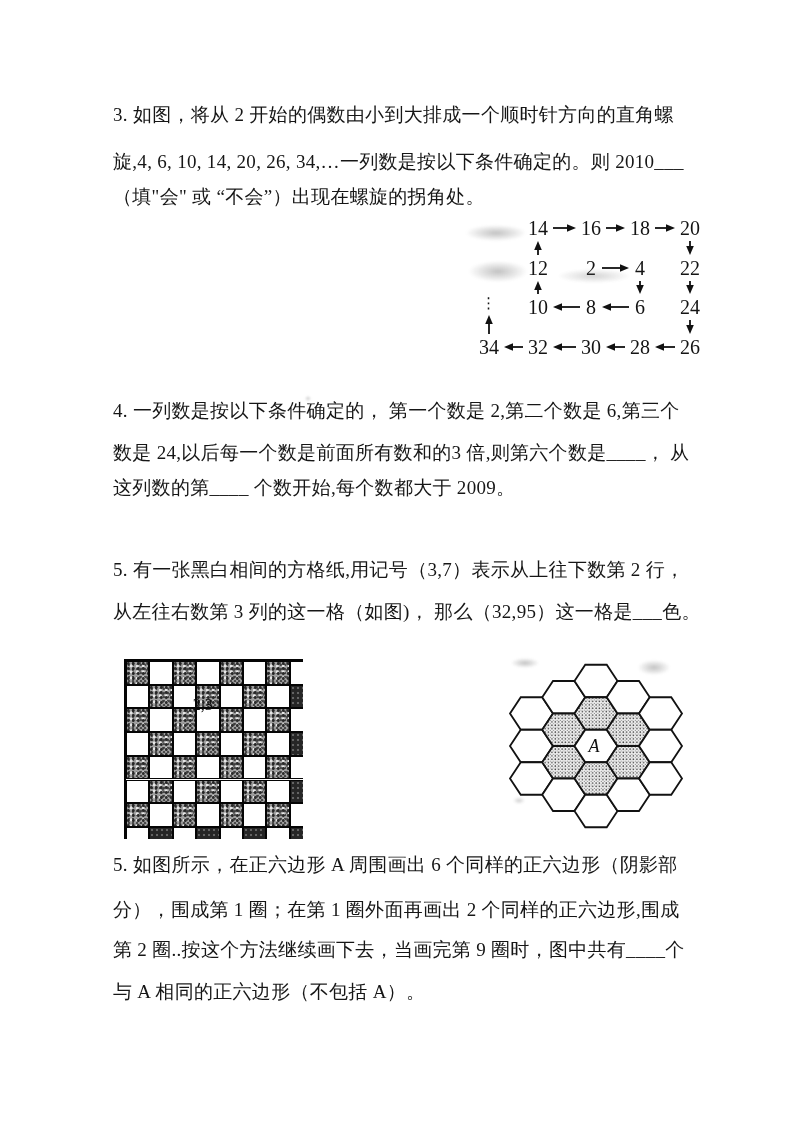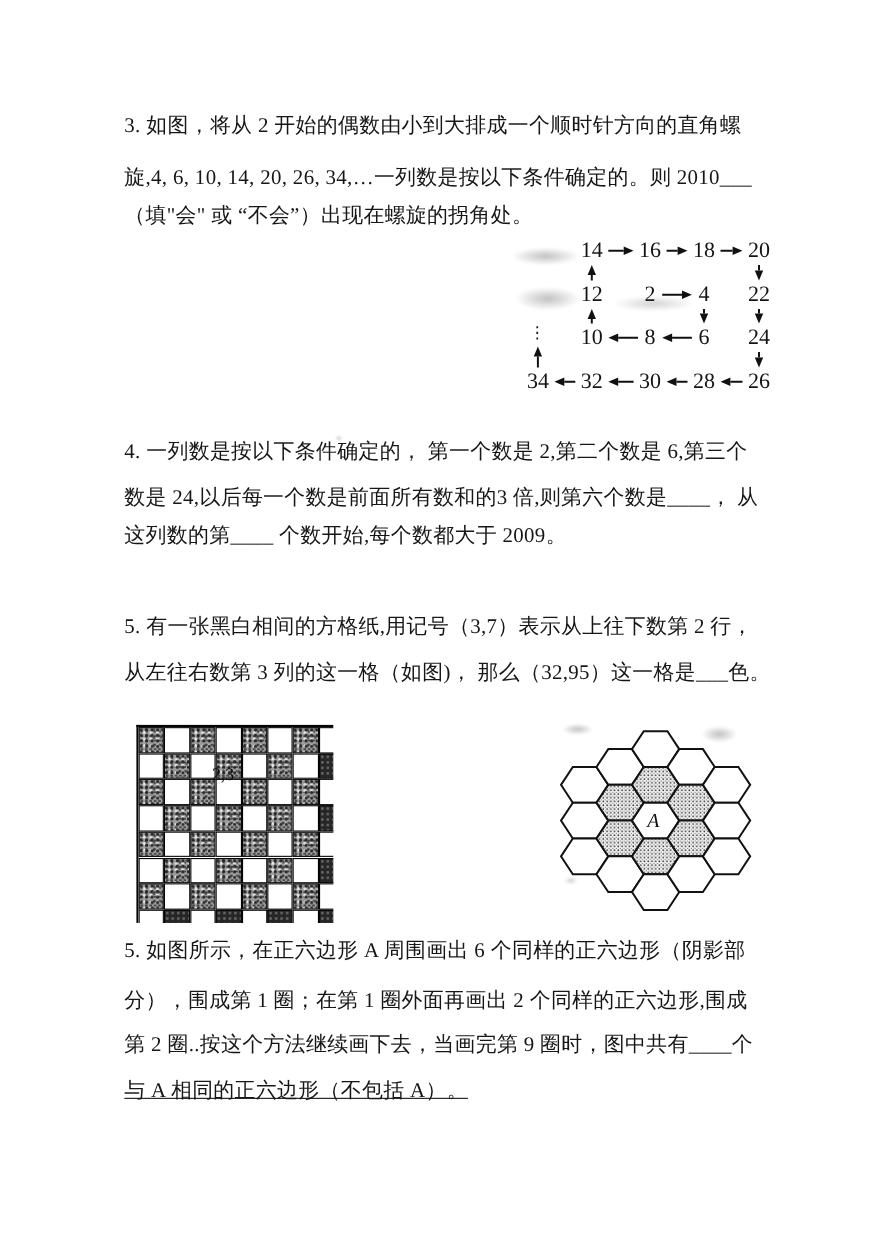--- a/index.html
+++ b/index.html
@@ -58,21 +58,21 @@
       <div class="line" style="top: 149px;">旋,4, 6, 10, 14, 20, 26, 34,…一列数是按以下条件确定的。则 2010___</div>
       <div class="line" style="top: 184px;">（填"会" 或 “不会”）出现在螺旋的拐角处。</div>
       <div class="line" style="top: 398px;">4.  一列数是按以下条件确定的， 第一个数是 2,第二个数是 6,第三个</div>
       <div class="line" style="top: 440px;">数是 24,以后每一个数是前面所有数和的3 倍,则第六个数是____， 从</div>
       <div class="line" style="top: 475px;">这列数的第____  个数开始,每个数都大于 2009。</div>
       <div class="line" style="top: 557px;">5.  有一张黑白相间的方格纸,用记号（3,7）表示从上往下数第 2 行，</div>
       <div class="line" style="top: 599px;">从左往右数第 3 列的这一格（如图)， 那么（32,95）这一格是___色。</div>
       <div class="line" style="top: 852px;">5.  如图所示，在正六边形 A 周围画出 6 个同样的正六边形（阴影部</div>
       <div class="line" style="top: 897px;">分），围成第 1 圈；在第 1 圈外面再画出 2 个同样的正六边形,围成</div>
       <div class="line" style="top: 937px;">第 2 圈..按这个方法继续画下去，当画完第 9 圈时，图中共有____个</div>
-      <div class="line" style="top: 979px; text-decoration: underline;">与 A 相同的正六边形（不包括 A）。</div>
+      <div class="line" style="top: 979px;">与 A 相同的正六边形（不包括 A）。</div>
     </div>
 
   <svg id="spiral-svg" class="figure-svg" style="left:452px;top:206px;width:264px;height:160px;" viewBox="452 206 264 160">
       <text x="538" y="228" text-anchor="middle" dominant-baseline="central" class="spiral-num">14</text>
       <text x="591" y="228" text-anchor="middle" dominant-baseline="central" class="spiral-num">16</text>
       <text x="640" y="228" text-anchor="middle" dominant-baseline="central" class="spiral-num">18</text>
       <text x="690" y="228" text-anchor="middle" dominant-baseline="central" class="spiral-num">20</text>
       <text x="538" y="268" text-anchor="middle" dominant-baseline="central" class="spiral-num">12</text>
       <text x="591" y="268" text-anchor="middle" dominant-baseline="central" class="spiral-num">2</text>
       <text x="640" y="268" text-anchor="middle" dominant-baseline="central" class="spiral-num">4</text>

